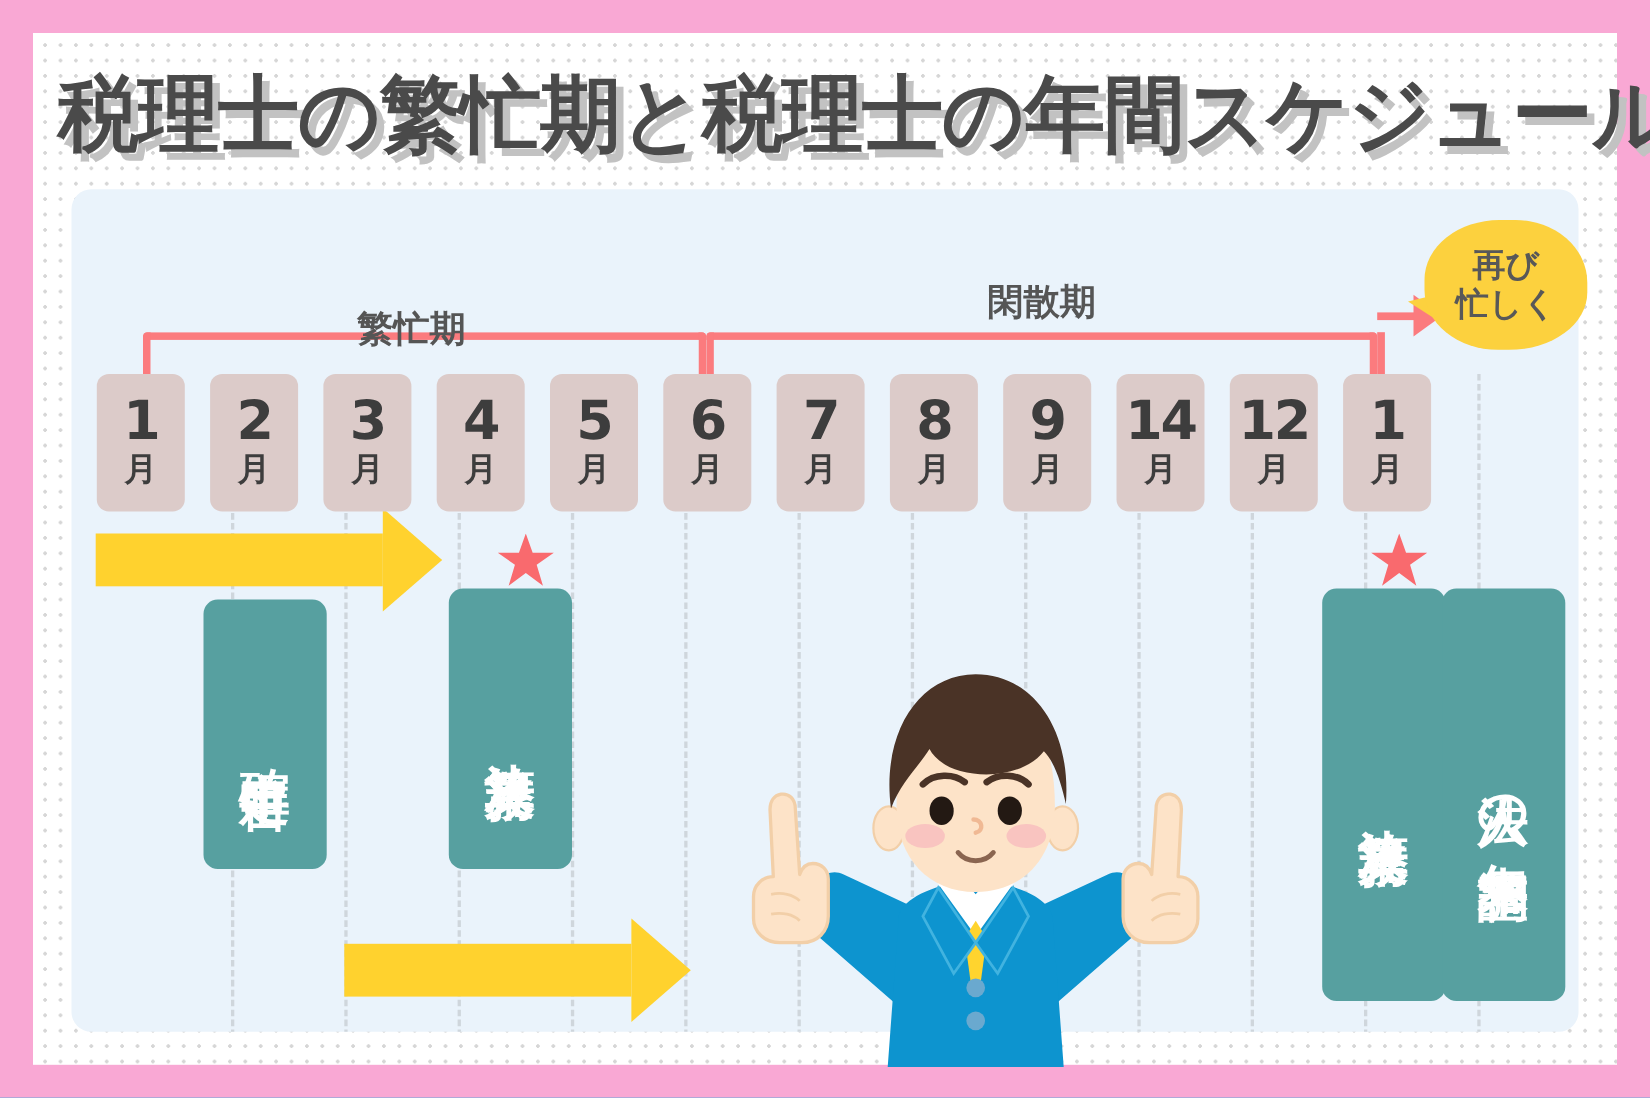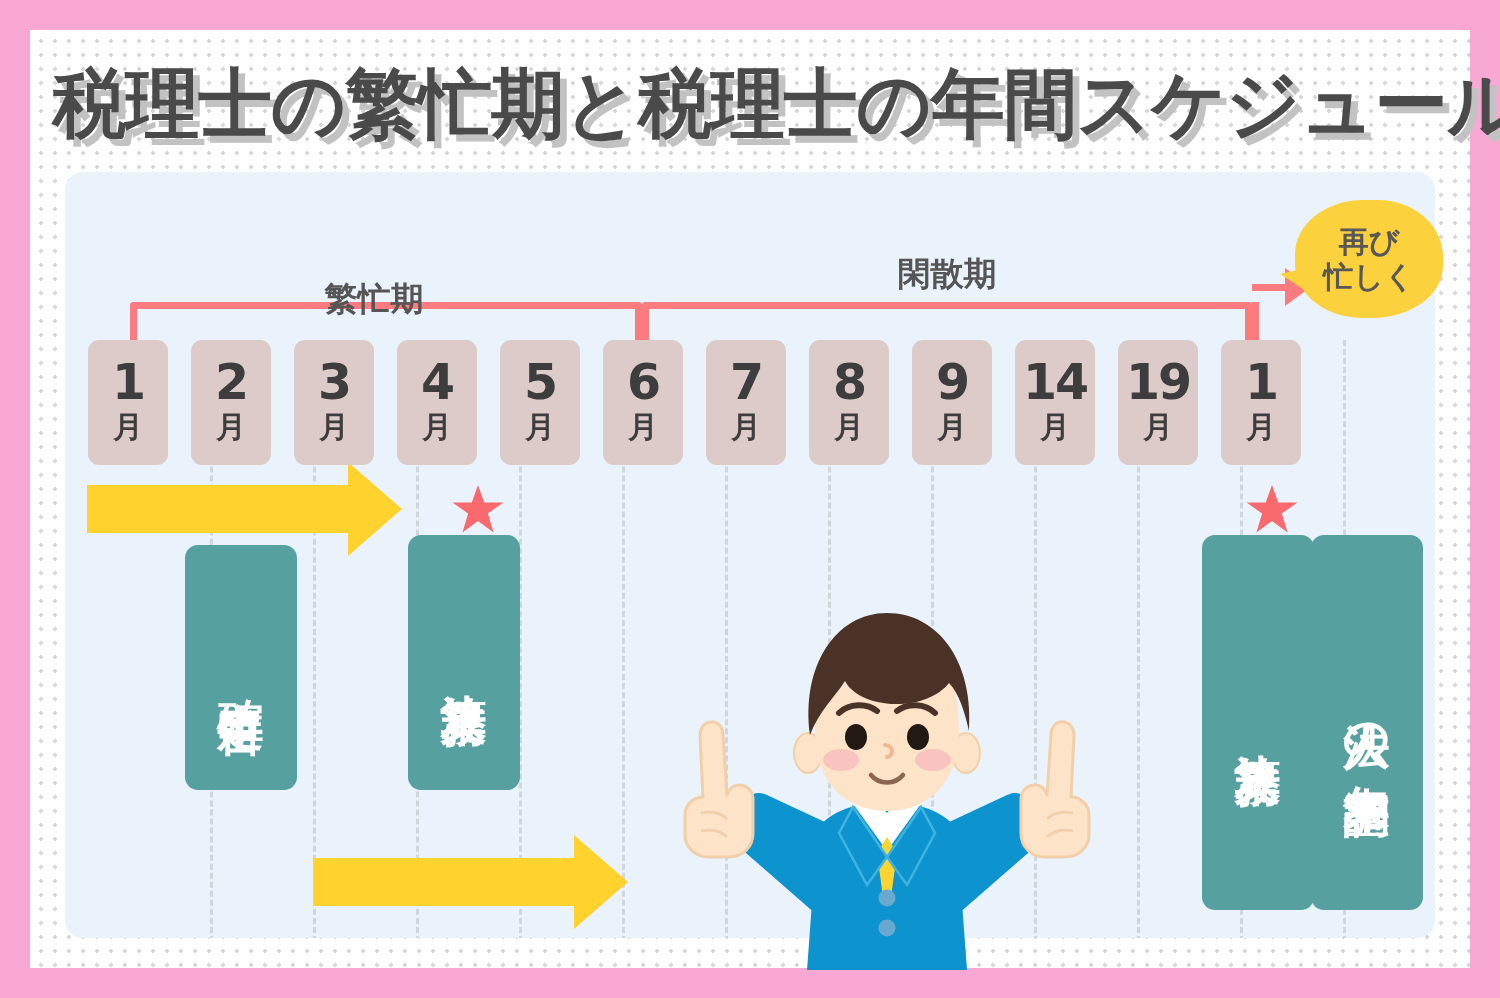--- a/index.html
+++ b/index.html
@@ -277,21 +277,21 @@
     </div>
     <div class="month" style="left:882px">
       <div class="num">9</div>
       <div class="suf">月</div>
     </div>
     <div class="month" style="left:985px">
       <div class="num">14</div>
       <div class="suf">月</div>
     </div>
     <div class="month" style="left:1088px">
-      <div class="num">19</div>
+      <div class="num">12</div>
       <div class="suf">月</div>
     </div>
     <div class="month" style="left:1191px">
       <div class="num">1</div>
       <div class="suf">月</div>
     </div>
 
     <div class="yarrow" style="left:57px; top:455px; width:315px;">
       <div class="bar" style="width:261px;"></div>
       <div class="head" style="left:261px;"></div>

